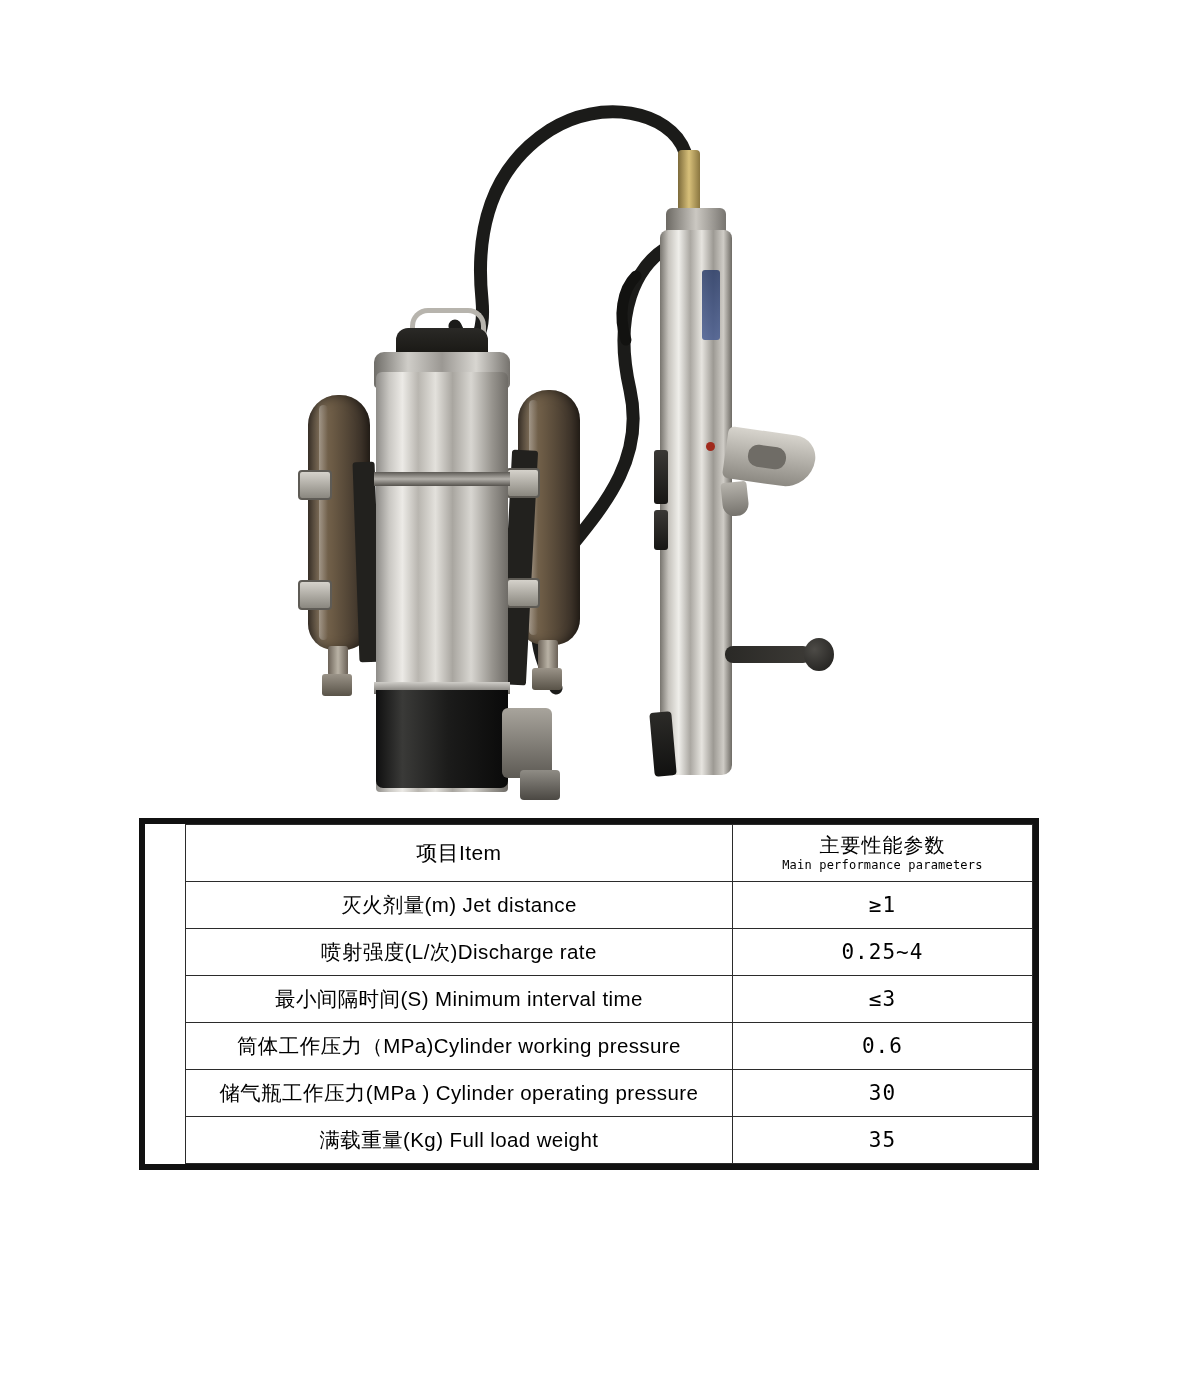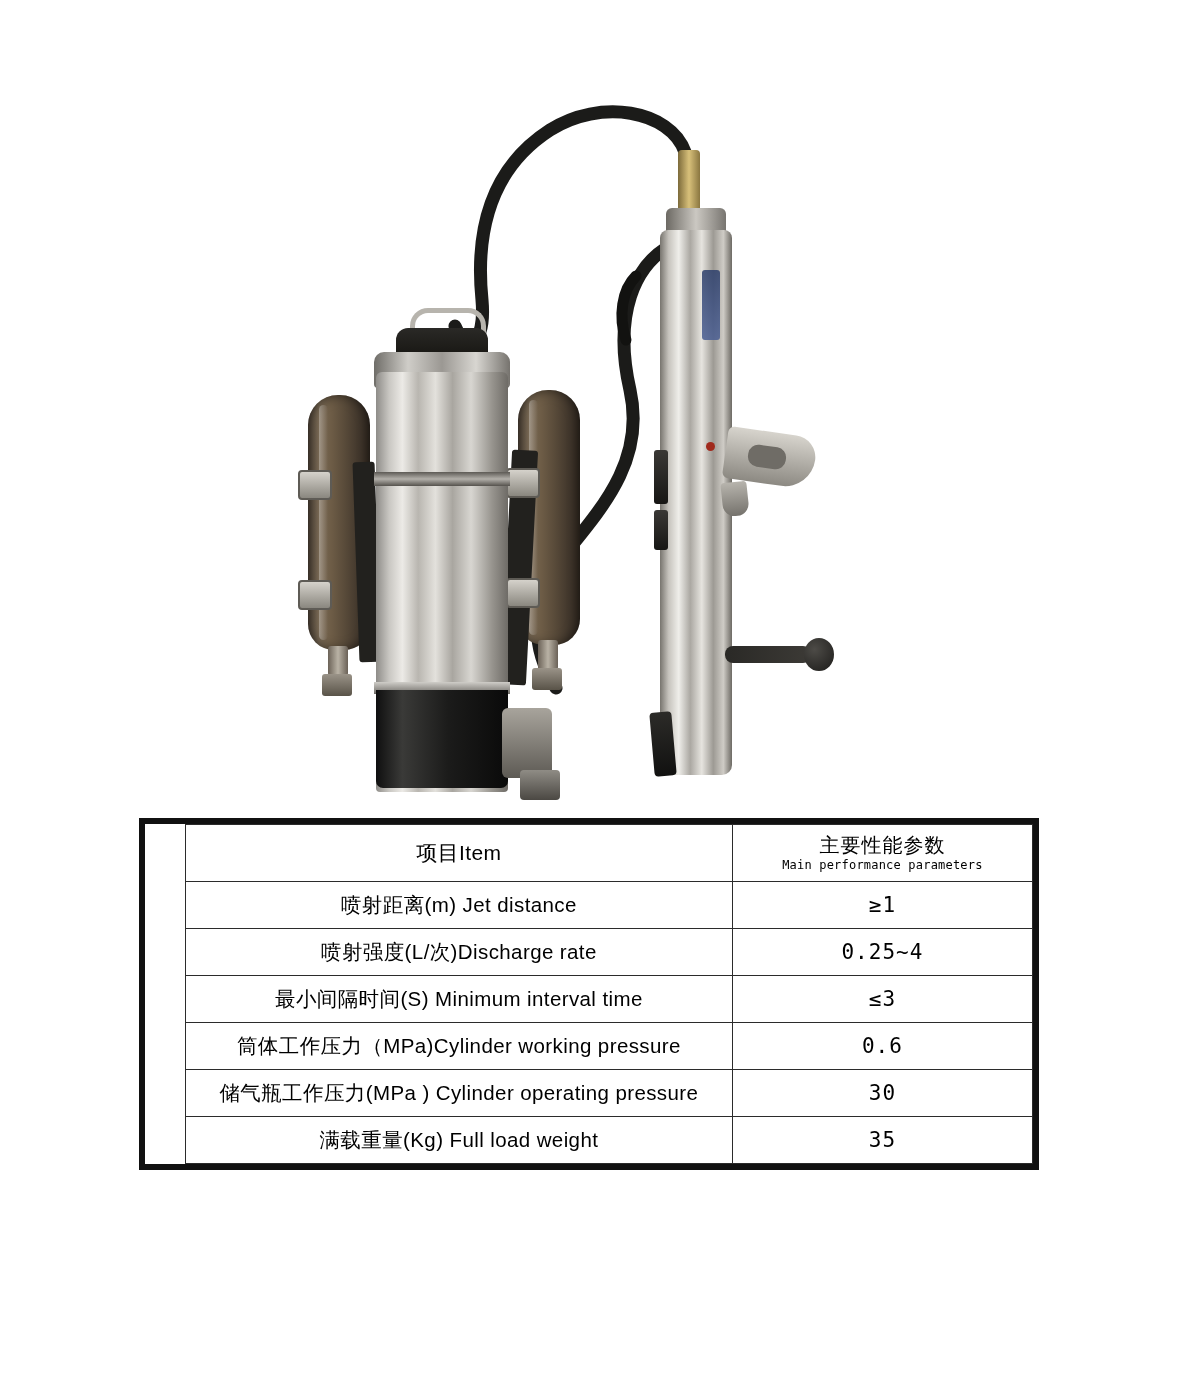--- a/index.html
+++ b/index.html
@@ -410,21 +410,21 @@
         <td class="item">
           <span class="hdr-item">项目Item</span>
         </td>
         <td class="val">
           <span class="hdr-val-cn">主要性能参数</span>
           <span class="hdr-val-en">Main performance parameters</span>
         </td>
       </tr>
 
       <tr>
-        <td class="item">喷射距离(m) Jet distance</td>
+        <td class="item">灭火剂量(m) Jet distance</td>
         <td class="val">≥1</td>
       </tr>
       <tr>
         <td class="item">喷射强度(L/次)Discharge rate</td>
         <td class="val">0.25~4</td>
       </tr>
       <tr>
         <td class="item">最小间隔时间(S) Minimum interval time</td>
         <td class="val">≤3</td>
       </tr>

